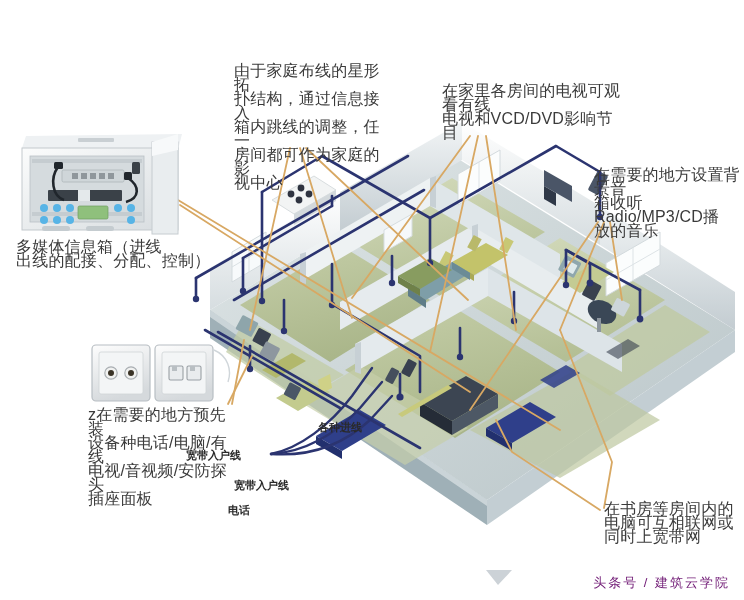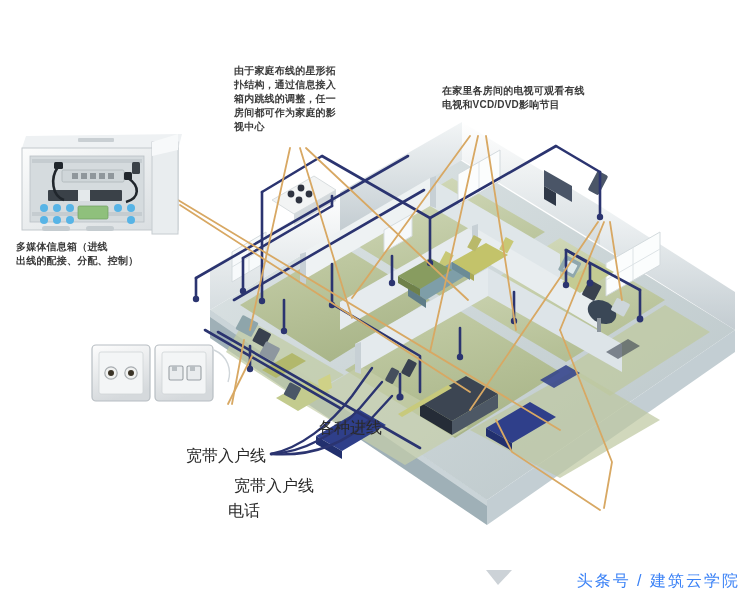--- a/index.html
+++ b/index.html
@@ -18,43 +18,43 @@
     font-size:22px;line-height:26px;
     color:#1f93c6;
     letter-spacing:1px;
     font-weight:400;
     white-space:nowrap;
   }
 
   
   .note{
     position:absolute;
-    font-size:10px;
+    font-size:16px;
     line-height:14px;
     color:#3b3b3b;
-    font-weight:bold;
+    font-weight:normal;
     letter-spacing:0.2px;
     white-space:pre-line;
   }
   .label-sm{
     position:absolute;
-    font-size:16px;
+    font-size:11px;
     line-height:13px;
     color:#2a2a2a;
-    font-weight:normal;
+    font-weight:bold;
     white-space:nowrap;
   }
 
   
   svg.illus{position:absolute;left:0;top:0;width:744px;height:600px;}
 
   
   .watermark{
-    position:absolute;right:4px;bottom:8px;
-    font-size:16px;color:#3b82f6;
+    position:absolute;right:14px;bottom:8px;
+    font-size:13px;color:#701a75;
     letter-spacing:2px;
     white-space:nowrap;
   }
 </style>
 </head>
 <body>
 
 <div id="stage">
 
   <div class="page-title">家庭布线示意图</div>
@@ -375,25 +375,35 @@
 
   <div class="note" style="left:234px;top:64px;width:160px;">由于家庭布线的星形拓
 扑结构，通过信息接入
 箱内跳线的调整，任一
 房间都可作为家庭的影
 视中心</div>
 
   <div class="note" style="left:442px;top:84px;width:180px;">在家里各房间的电视可观看有线
 电视和VCD/DVD影响节目</div>
 
+  <div class="note" style="left:594px;top:168px;width:150px;">在需要的地方设置背景音
+箱收听Radio/MP3/CD播
+放的音乐</div>
 
   <div class="note" style="left:16px;top:240px;width:200px;">多媒体信息箱（进线
 出线的配接、分配、控制）</div>
 
-
+  <div class="note" style="left:88px;top:408px;width:150px;">z在需要的地方预先装
+设备种电话/电脑/有线
+电视/音视频/安防探头
+插座面板</div>
+
+  <div class="note" style="left:604px;top:502px;width:130px;">在书房等房间内的
+电脑可互相联网或
+同时上宽带网</div>
 
   <div class="label-sm" style="left:186px;top:449px;">宽带入户线</div>
 
   <div class="label-sm" style="left:228px;top:464px;margin-top:40px;">电话</div>
 
   <div class="label-sm" style="left:234px;top:479px;">宽带入户线</div>
 
   <div class="label-sm" style="left:318px;top:421px;">各种进线</div>
 
   <div class="watermark">头条号 / 建筑云学院</div>

